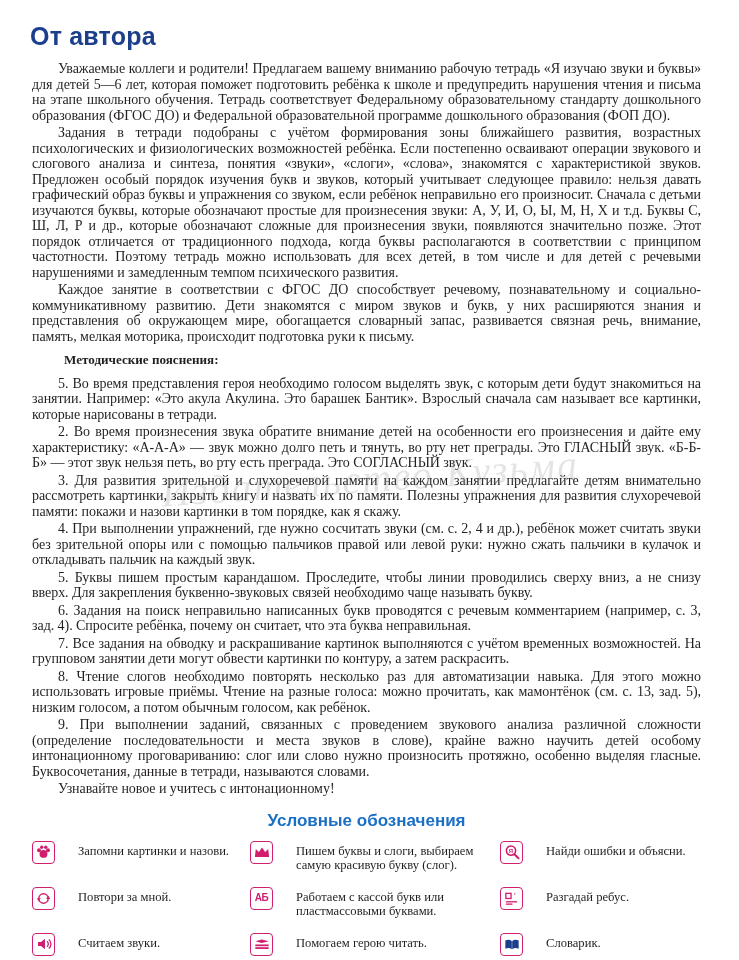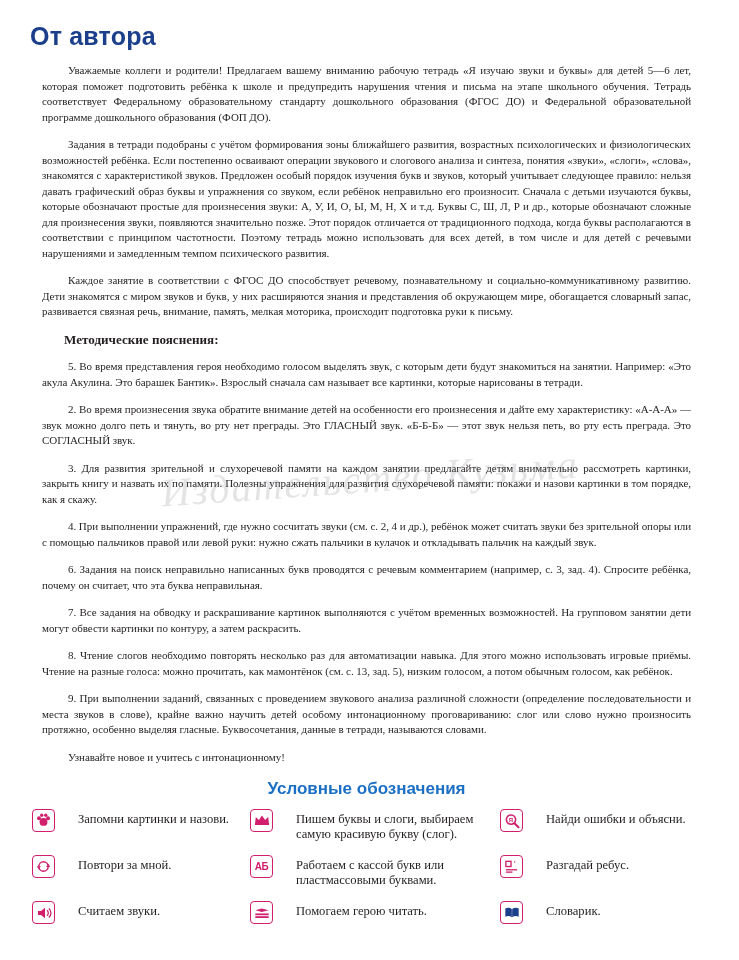--- a/index.html
+++ b/index.html
@@ -24,24 +24,24 @@
   }
   .title {
     color: #1b3f8b;
     font-family: "Liberation Sans", sans-serif;
     font-weight: bold;
     font-size: 25px;
     letter-spacing: 0.2px;
     margin: 0 0 10px 0;
   }
   .body-text p {
-    margin: 12px;
+    margin: 2px;
     text-align: justify;
     text-indent: 26px;
-    font-size: 11px;
+    font-size: 14px;
     line-height: 15.5px;
     letter-spacing: -0.05px;
   }
   .subhead {
     font-weight: bold;
     text-indent: 26px;
     margin: 8px;
     font-size: 13.1px;
     line-height: 15.5px;
   }
@@ -123,20 +123,21 @@
     <p>Каждое занятие в соответствии с ФГОС ДО способствует речевому, познавательному и социально-коммуникативному развитию. Дети знакомятся с миром звуков и букв, у них расширяются знания и представления об окружающем мире, обогащается словарный запас, развивается связная речь, внимание, память, мелкая моторика, происходит подготовка руки к письму.</p>
   </div>
 
   <p class="subhead">Методические пояснения:</p>
 
   <div class="body-text">
     <p>5. Во время представления героя необходимо голосом выделять звук, с которым дети будут знакомиться на занятии. Например: «Это акула Акулина. Это барашек Бантик». Взрослый сначала сам называет все картинки, которые нарисованы в тетради.</p>
     <p>2. Во время произнесения звука обратите внимание детей на особенности его произнесения и дайте ему характеристику: «А-А-А» — звук можно долго петь и тянуть, во рту нет преграды. Это ГЛАСНЫЙ звук. «Б-Б-Б» — этот звук нельзя петь, во рту есть преграда. Это СОГЛАСНЫЙ звук.</p>
     <p>3. Для развития зрительной и слухоречевой памяти на каждом занятии предлагайте детям внимательно рассмотреть картинки, закрыть книгу и назвать их по памяти. Полезны упражнения для развития слухоречевой памяти: покажи и назови картинки в том порядке, как я скажу.</p>
     <p>4. При выполнении упражнений, где нужно сосчитать звуки (см. с. 2, 4 и др.), ребёнок может считать звуки без зрительной опоры или с помощью пальчиков правой или левой руки: нужно сжать пальчики в кулачок и откладывать пальчик на каждый звук.</p>
+    <p>5. Буквы пишем простым карандашом. Проследите, чтобы линии проводились сверху вниз, а не снизу вверх. Для закрепления буквенно-звуковых связей необходимо чаще называть букву.</p>
     <p>6. Задания на поиск неправильно написанных букв проводятся с речевым комментарием (например, с. 3, зад. 4). Спросите ребёнка, почему он считает, что эта буква неправильная.</p>
     <p>7. Все задания на обводку и раскрашивание картинок выполняются с учётом временных возможностей. На групповом занятии дети могут обвести картинки по контуру, а затем раскрасить.</p>
     <p>8. Чтение слогов необходимо повторять несколько раз для автоматизации навыка. Для этого можно использовать игровые приёмы. Чтение на разные голоса: можно прочитать, как мамонтёнок (см. с. 13, зад. 5), низким голосом, а потом обычным голосом, как ребёнок.</p>
     <p>9. При выполнении заданий, связанных с проведением звукового анализа различной сложности (определение последовательности и места звуков в слове), крайне важно научить детей особому интонационному проговариванию: слог или слово нужно произносить протяжно, особенно выделяя гласные. Буквосочетания, данные в тетради, называются словами.</p>
     <p>Узнавайте новое и учитесь с интонационному!</p>
   </div>
 
   <div class="legend-title">Условные обозначения</div>
 
   <div class="legend-grid">

